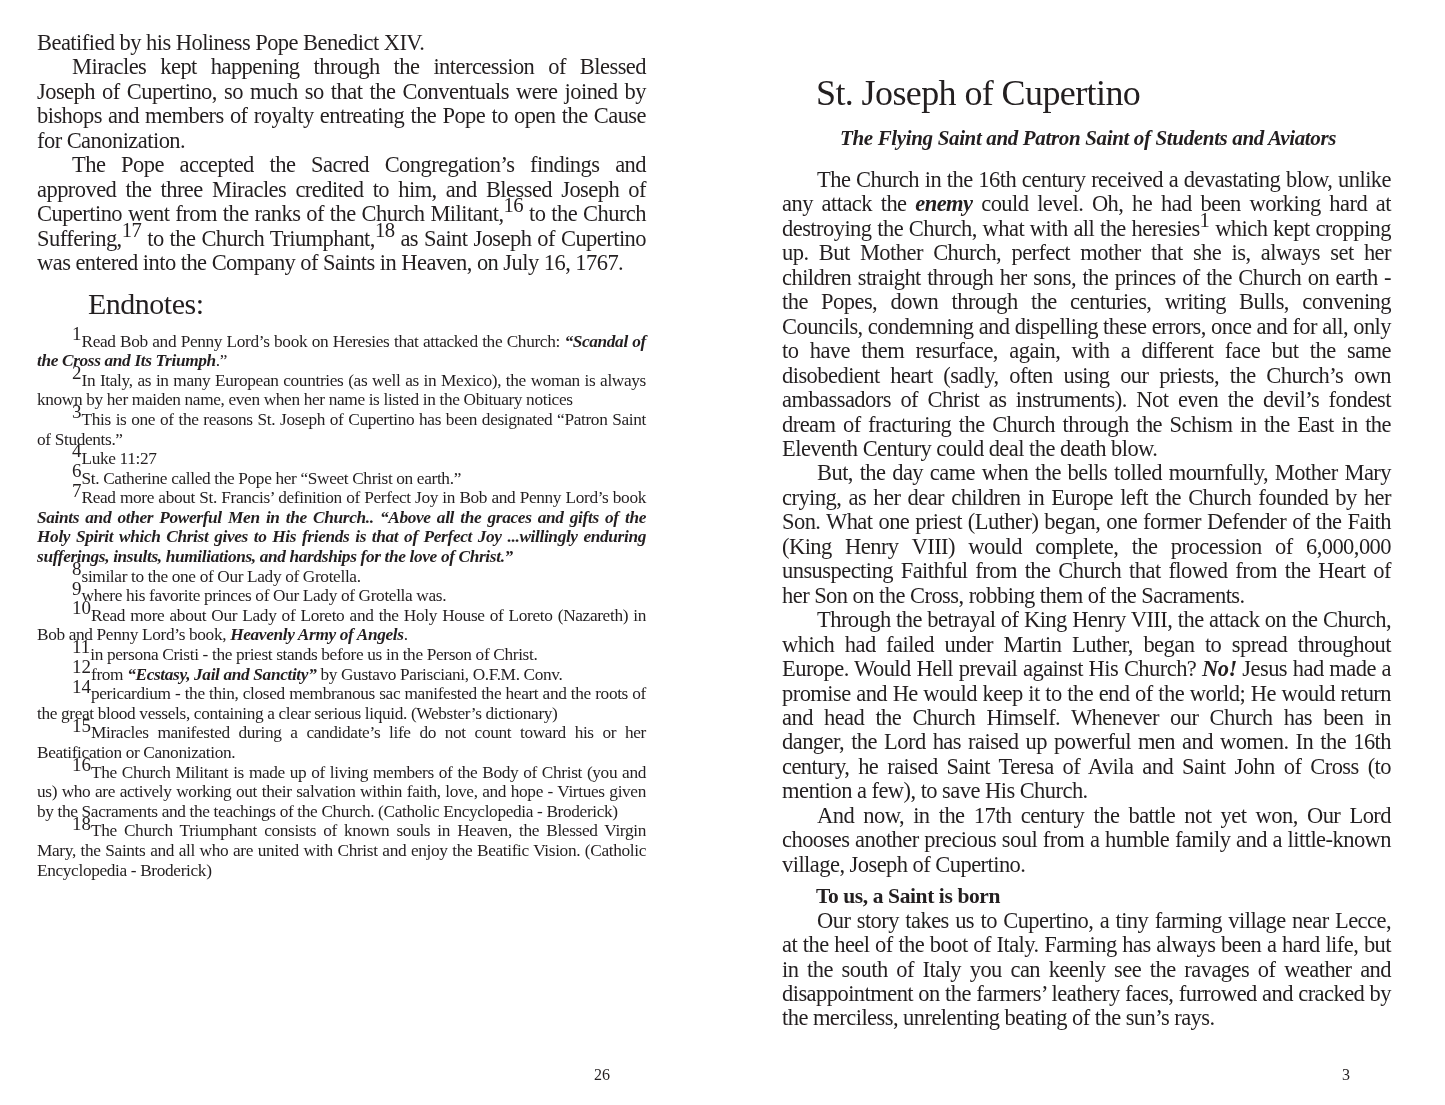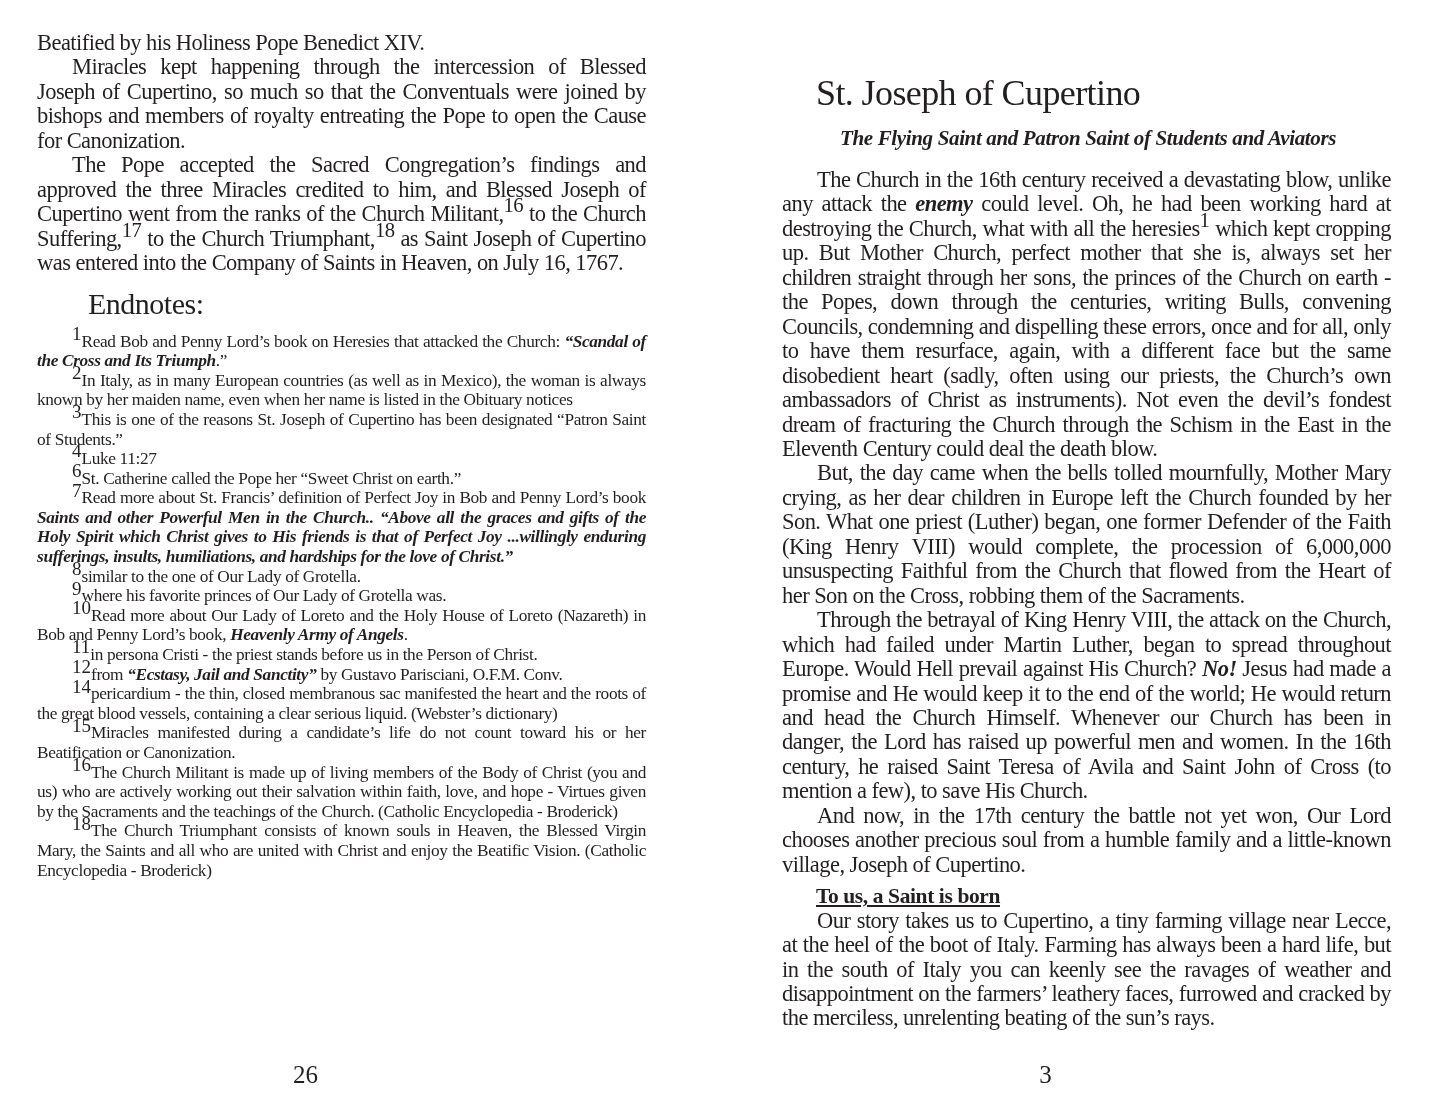--- a/index.html
+++ b/index.html
@@ -69,24 +69,24 @@
       position: relative;
       top: -0.35em;
       line-height: 0;
       letter-spacing: 0;
     }
     .endnote em, .body-text em { font-style: italic; font-weight: bold; }
 
     .page-number {
       position: absolute;
       top: 1063px;
-      font-size: 25px;
+      font-size: 16px;
       line-height: 24px;
       width: 609px;
-      text-align: center;
+      text-align: right;
     }
     #left-page .page-number { left: -36px; }
     #right-page .page-number { left: -41px; }
 
     .title {
       position: absolute;
       top: 68px;
       left: 34px;
       margin: 0;
       font-size: 36px;
@@ -109,21 +109,21 @@
     }
     #right-body { position: absolute; top: 168px; width: 609px; }
     .section-heading {
       font-size: 21.5px;
       line-height: 24.45px;
       font-weight: bold;
       margin: 0;
       padding-left: 34px;
       letter-spacing: -0.4px;
     }
-    .section-heading.spaced { margin-top: 7px; text-decoration: underline; }
+    .section-heading.spaced { margin-top: 7px; }
   </style>
 </head>
 <body>
 
 <div class="page" id="left-page">
   <div id="left-body">
     <p class="body-text first">Beatified by his Holiness Pope Benedict XIV.</p>
     <p class="body-text indent">Miracles kept happening through the intercession of Blessed Joseph of Cupertino, so much so that the Conventuals were joined by bishops and members of royalty entreating the Pope to open the Cause for Canonization.</p>
     <p class="body-text indent"><span>The Pope accepted the Sacred Congregation’s findings and approved the three Miracles credited to him, and Blessed Joseph of Cupertino went from the ranks of the Church Militant,</span><sup class="ref">16</sup><span> to the Church Suffering,</span><sup class="ref">17</sup><span> to the Church Triumphant,</span><sup class="ref">18</sup><span> as Saint Joseph of Cupertino was entered into the Company of Saints in Heaven, on July 16, 1767.</span></p>
 

